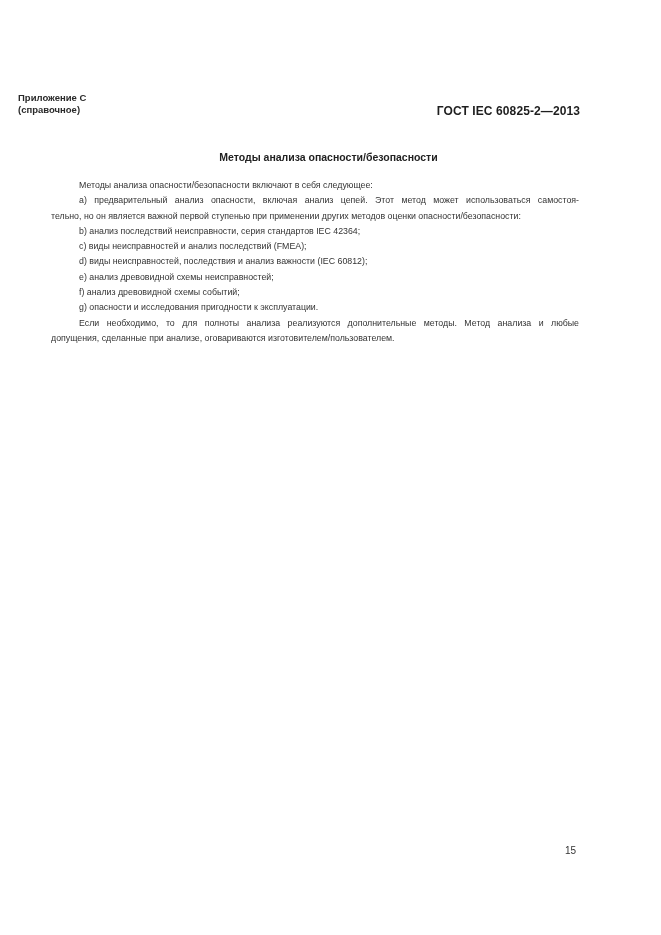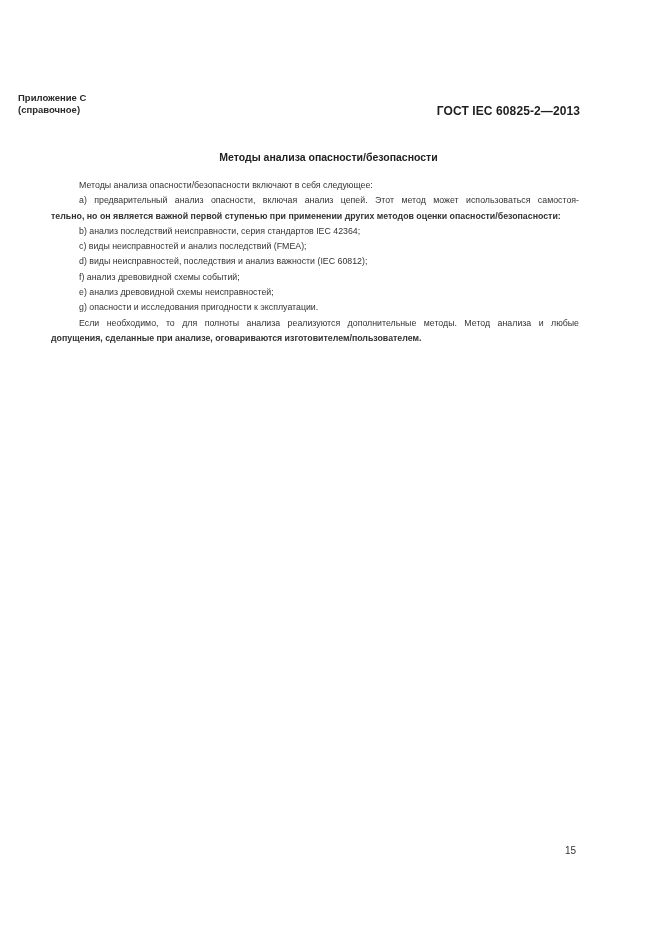--- a/index.html
+++ b/index.html
@@ -67,21 +67,20 @@
       text-indent: 28px;
       text-align: justify;
       text-align-last: left;
     }
     .body-text p.full {
       text-align: justify;
       text-align-last: justify;
     }
     .body-text p.cont {
       text-indent: 0;
-      font-weight: bold;
     }
     .page-number {
       position: absolute;
       top: 845px;
       right: 85px;
       font-size: 10px;
       color: #333;
     }
   </style>
 </head>
@@ -98,20 +97,20 @@
   <span>Методы анализа опасности/безопасности</span>
 </div>
 
 <div class="body-text">
   <p>Методы анализа опасности/безопасности включают в себя следующее:</p>
   <p class="full">а) предварительный анализ опасности, включая анализ цепей. Этот метод может использоваться самостоя-</p>
   <p class="cont">тельно, но он является важной первой ступенью при применении других методов оценки опасности/безопасности:</p>
   <p>b) анализ последствий неисправности, серия стандартов IEC 42364;</p>
   <p>с) виды неисправностей и анализ последствий (FMEA);</p>
   <p>d) виды неисправностей, последствия и анализ важности (IEC 60812);</p>
+  <p>е) анализ древовидной схемы неисправностей;</p>
   <p>f) анализ древовидной схемы событий;</p>
-  <p>е) анализ древовидной схемы неисправностей;</p>
   <p>g) опасности и исследования пригодности к эксплуатации.</p>
   <p class="full">Если необходимо, то для полноты анализа реализуются дополнительные методы. Метод анализа и любые</p>
   <p class="cont">допущения, сделанные при анализе, оговариваются изготовителем/пользователем.</p>
 </div>
 
 <div class="page-number">15</div>
 
 </body></html>

